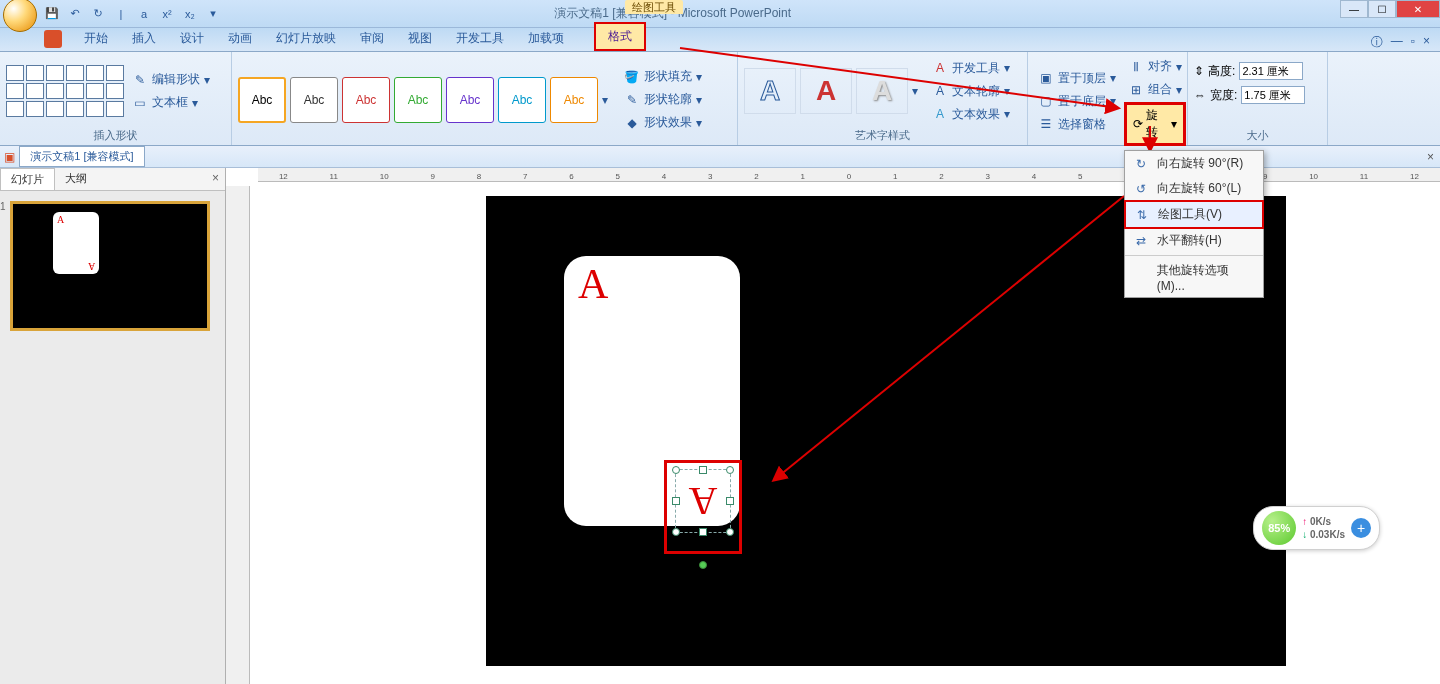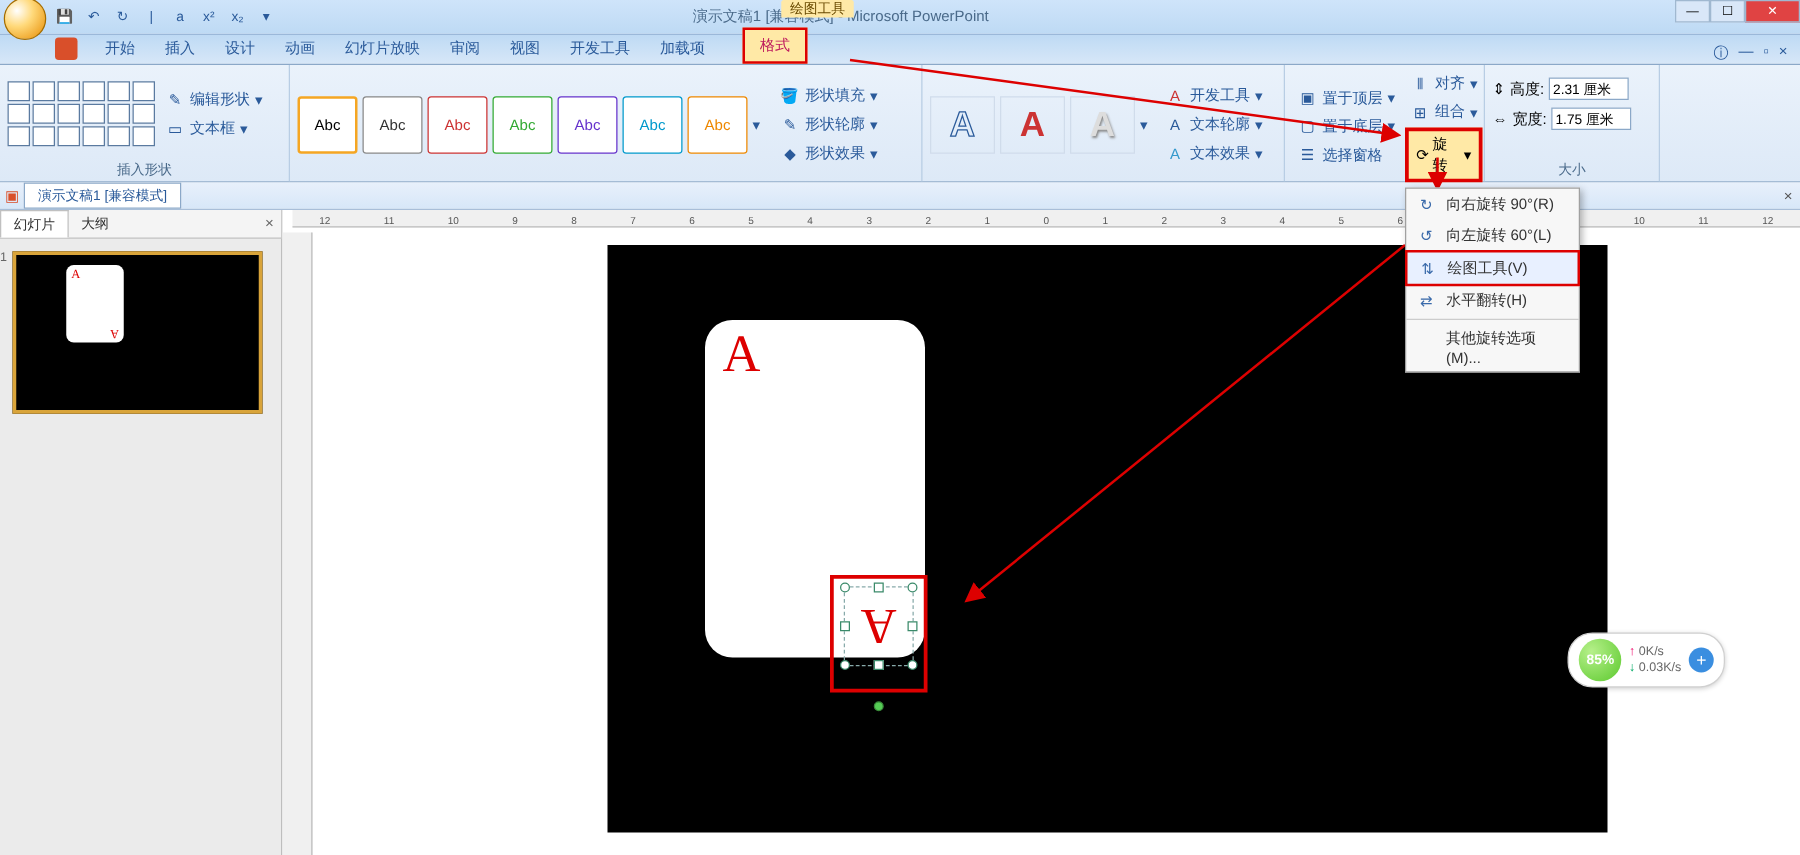--- a/index.html
+++ b/index.html
@@ -13,21 +13,21 @@
 .title-text { position: absolute; left: 50%; transform: translateX(-70%); color: #4a6a8a; font-size: 12px; }
 .context-tab-label { position: absolute; left: 625px; top: 0; width: 58px; height: 14px; background: #ffe9a6; color: #6a4a00; font-size: 11px; text-align: center; line-height: 14px; border-radius: 2px 2px 0 0; }
 .win-controls { position: absolute; right: 0; top: 0; display: flex; }
 .win-btn { width: 28px; height: 18px; background: #d9e7f8; border: 1px solid #a0b8d0; display: flex; align-items: center; justify-content: center; font-size: 10px; }
 .win-btn.close { background: #e04343; color: #fff; width: 44px; }
 
 
 .ribbon-tabs { height: 24px; background: linear-gradient(#bedaf4,#d7e7f8); display: flex; align-items: flex-end; padding-left: 44px; border-bottom: 1px solid #8ba8c8; position: relative; }
 .pp-icon { width: 18px; height: 18px; background: #d94f2a; border-radius: 3px; margin-right: 10px; margin-bottom: 3px; }
 .tab { padding: 4px 12px; color: #2a5a9a; font-size: 12px; cursor: pointer; }
-.tab.context { background: #ffe9a6; border: 2px solid #d00; color: #be185d; text-align: right; }
+.tab.context { background: #ffe9a6; border: 2px solid #d00; color: #4c1d95; text-align: right; }
 .help-icons { position: absolute; right: 10px; display: flex; gap: 8px; color: #2a5a9a; }
 
 
 .ribbon { height: 94px; background: linear-gradient(#eaf2fb,#dde9f7); border-bottom: 1px solid #8ba8c8; display: flex; }
 .group { border-right: 1px solid #b8cde4; padding: 4px 6px 2px 6px; display: flex; flex-direction: column; justify-content: space-between; }
 .group-label { text-align: center; color: #4a6a8a; font-size: 11px; padding-top: 2px; }
 .group-content { display: flex; align-items: center; gap: 4px; flex: 1; }
 
 .shape-gallery { display: grid; grid-template-columns: repeat(6, 18px); grid-auto-rows: 16px; gap: 2px; }
 .shape-gallery div { border: 1px solid #5a7aa0; background: #fff; }
@@ -68,41 +68,41 @@
 .side-tab.active { background: #fff; border: 1px solid #c0c0c0; border-bottom: none; }
 .side-tabs .x { margin-left: auto; padding: 3px 6px; color: #666; }
 .thumb-wrap { padding: 10px; }
 .thumb { width: 200px; height: 130px; background: #000; border: 3px solid #d9a43a; position: relative; }
 .thumb-card { position: absolute; left: 40px; top: 8px; width: 46px; height: 62px; background: #fff; border-radius: 6px; }
 .thumb-card .ta { position: absolute; left: 4px; top: 2px; color: #d00; font-size: 10px; font-family: Georgia; }
 .thumb-card .tb { position: absolute; right: 4px; bottom: 2px; color: #d00; font-size: 10px; transform: rotate(180deg); font-family: Georgia; }
 .thumb-num { position: absolute; left: -10px; top: 0; font-size: 10px; color: #666; }
 
 .ruler-area { flex: 1; background: #fff; position: relative; overflow: hidden; }
-.ruler-h { position: absolute; left: 8px; right: 0; top: 0; height: 14px; background: #f0f0f0; border-bottom: 1px solid #bbb; font-size: 8px; color: #555; }
+.ruler-h { position: absolute; left: 32px; right: 0; top: 0; height: 14px; background: #f0f0f0; border-bottom: 1px solid #bbb; font-size: 8px; color: #555; }
 .ruler-v { position: absolute; left: 0; top: 18px; bottom: 0; width: 24px; background: #f0f0f0; border-right: 1px solid #bbb; }
 .ruler-h .ticks { display: flex; justify-content: space-around; padding-top: 4px; }
 
 .slide { position: absolute; left: 260px; top: 28px; width: 800px; height: 470px; background: #000; }
 .card { position: absolute; left: 78px; top: 60px; width: 176px; height: 270px; background: #fff; border-radius: 22px; }
 .card-A { position: absolute; left: 14px; top: 4px; font-size: 42px; color: #d00; font-family: Georgia, serif; }
 
 .sel-box { position: absolute; left: 178px; top: 264px; width: 78px; height: 94px; border: 3px solid #d00; }
 .sel-inner { position: absolute; left: 8px; top: 6px; right: 8px; height: 64px; border: 1px dashed #8aa; }
 .sel-A { position: absolute; left: 50%; top: 8px; transform: translateX(-50%) rotate(180deg); font-size: 40px; color: #d00; font-family: Georgia, serif; }
 .handle { position: absolute; width: 8px; height: 8px; background: #fff; border: 1px solid #3a8a6a; border-radius: 50%; }
 .rot-handle { position: absolute; width: 8px; height: 8px; background: #5c5; border: 1px solid #3a8a3a; border-radius: 50%; left: 50%; bottom: -18px; transform: translateX(-50%); }
 
 
 .overlay-svg { position: absolute; left: 0; top: 0; width: 1440px; height: 684px; pointer-events: none; z-index: 40; }
 
 
 .speed-widget { position: absolute; right: 60px; top: 506px; display: flex; align-items: center; gap: 6px; background: #fff; border: 1px solid #d0d0d0; border-radius: 20px; padding: 4px 8px; box-shadow: 0 1px 4px rgba(0,0,0,.2); z-index: 60; }
 .speed-circle { width: 34px; height: 34px; border-radius: 50%; background: radial-gradient(circle at 30% 30%, #b6f08a, #5cc92e); display: flex; align-items: center; justify-content: center; color: #fff; font-size: 11px; font-weight: bold; }
-.speed-text { font-size: 10px; color: #666; line-height: 13px; }
+.speed-text { font-size: 10px; color: #666; line-height: 13px; font-weight: bold; }
 .speed-plus { width: 20px; height: 20px; border-radius: 50%; background: #3a8ee0; color: #fff; display: flex; align-items: center; justify-content: center; font-size: 14px; }
 
 </style>
 </head>
 <body>
 
 <div class="titlebar">
   <div class="office-btn"></div>
   <div class="qat">
     <span class="qat-btn">💾</span>
@@ -223,20 +223,21 @@
             <span>A</span>
           </div>
       </div>
       <span style="color:#2a5a9a">▾</span>
       <div class="btn-stack" style="margin-left:6px">
         <div class="rib-btn"><span class="ico" style="color:#c33">A</span><span>开发工具</span> ▾</div>
         <div class="rib-btn"><span class="ico">A</span><span>文本轮廓</span> ▾</div>
         <div class="rib-btn"><span class="ico" style="color:#39c">A</span><span>文本效果</span> ▾</div>
       </div>
     </div>
+    <div class="group-label">艺术字样式</div>
   </div>
 
   <div class="group" style="width:160px">
     <div class="group-content">
       <div class="btn-stack">
         <div class="rib-btn"><span class="ico">▣</span><span>置于顶层</span> ▾</div>
         <div class="rib-btn"><span class="ico">▢</span><span>置于底层</span> ▾</div>
         <div class="rib-btn">
             <span class="ico">☰</span>
             <span>选择窗格</span>

